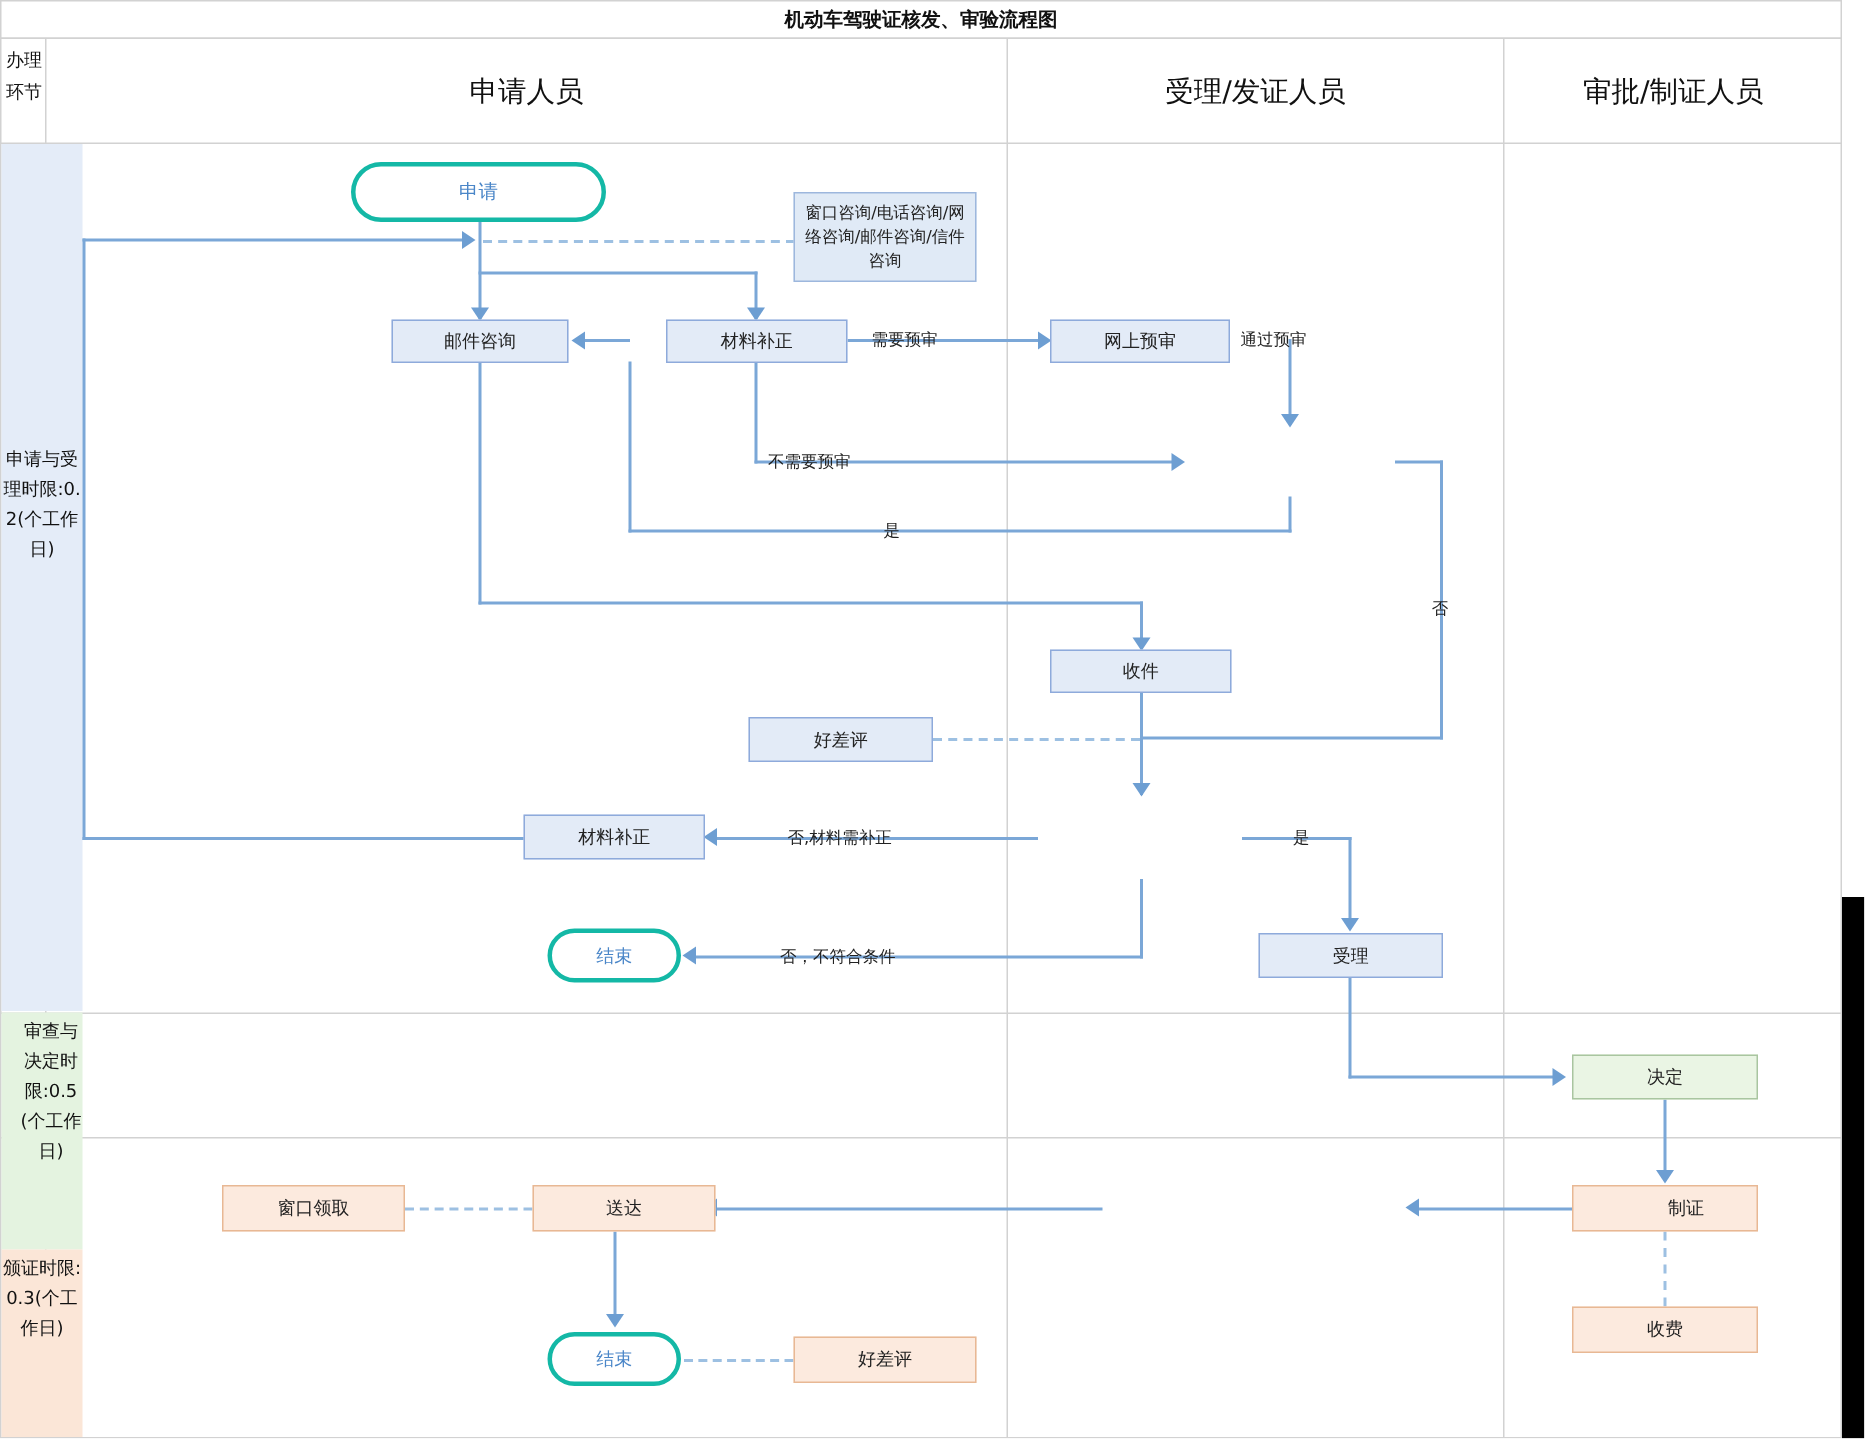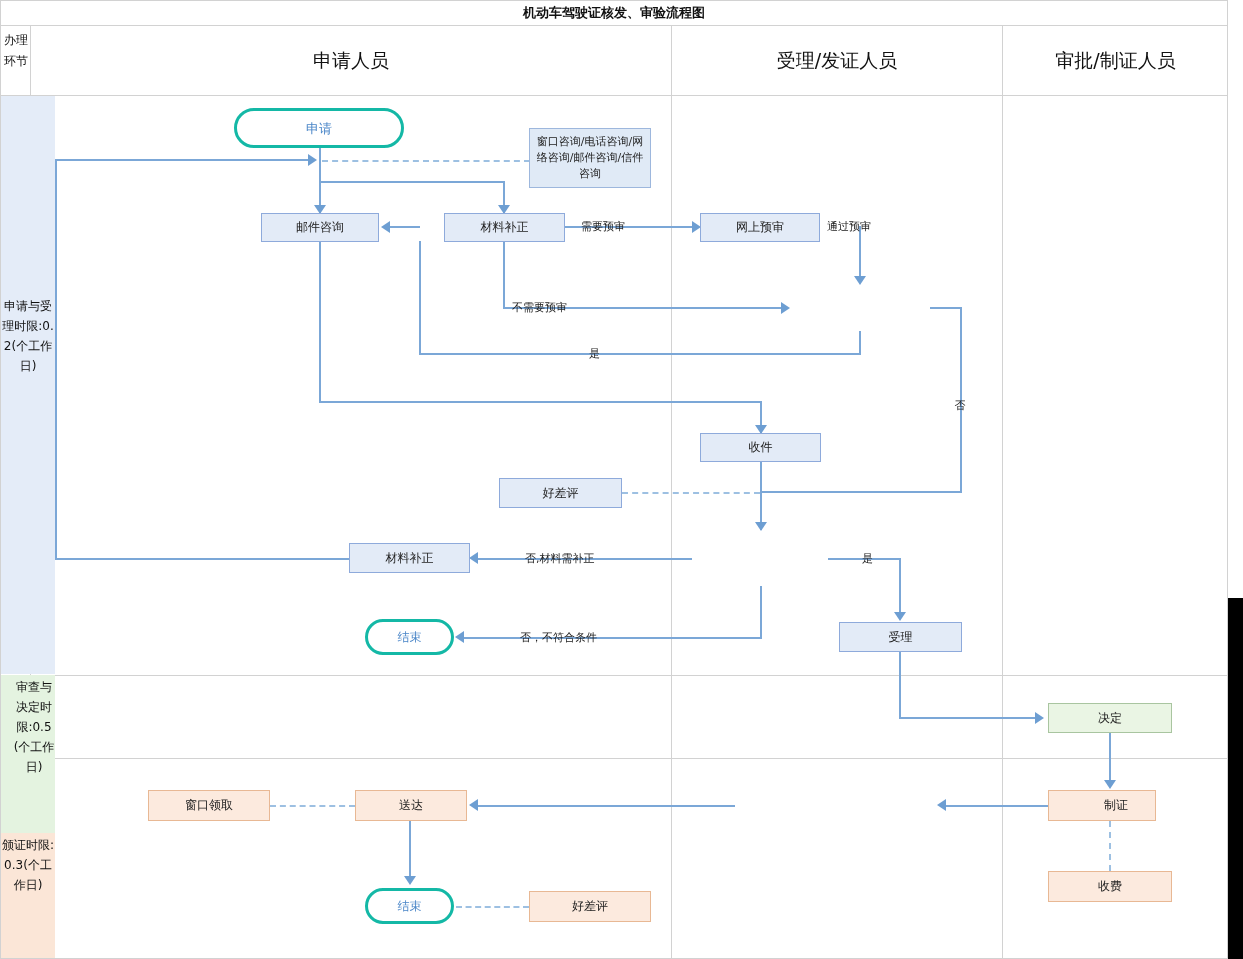--- a/index.html
+++ b/index.html
@@ -189,26 +189,26 @@
 
 
   <div class="node rect" style="left:349px;top:543px;width:121px;height:30px;">材料补正</div>
 
   <div class="node term" style="left:365px;top:619px;width:89px;height:36px;">结束</div>
 
   <div class="node rect" style="left:839px;top:622px;width:123px;height:30px;">受理</div>
 
   <div class="node rect green" style="left:1048px;top:703px;width:124px;height:30px;">决定</div>
 
-  <div class="node rect peach" style="left:1048px;top:790px;width:108px;height:31px;padding-left:28px;">制证</div>
+  <div class="node rect peach" style="left:1048px;top:790px;width:124px;height:31px;padding-left:28px;">制证</div>
 
   <div class="node rect peach" style="left:1048px;top:871px;width:124px;height:31px;">收费</div>
 
 
-  <div class="node rect peach" style="left:355px;top:790px;width:112px;height:31px;">送达</div>
+  <div class="node rect peach" style="left:355px;top:790px;width:122px;height:31px;">送达</div>
 
   <div class="node rect peach" style="left:148px;top:790px;width:122px;height:31px;">窗口领取</div>
 
   <div class="node term" style="left:365px;top:888px;width:89px;height:36px;">结束</div>
 
   <div class="node rect peach" style="left:529px;top:891px;width:122px;height:31px;">好差评</div>
 
   <div class="sb-track">
     <div class="sb-thumb" id="sb-thumb" style="top: 598px; height: 361px; background: rgb(0, 0, 0);"></div>
   </div>

